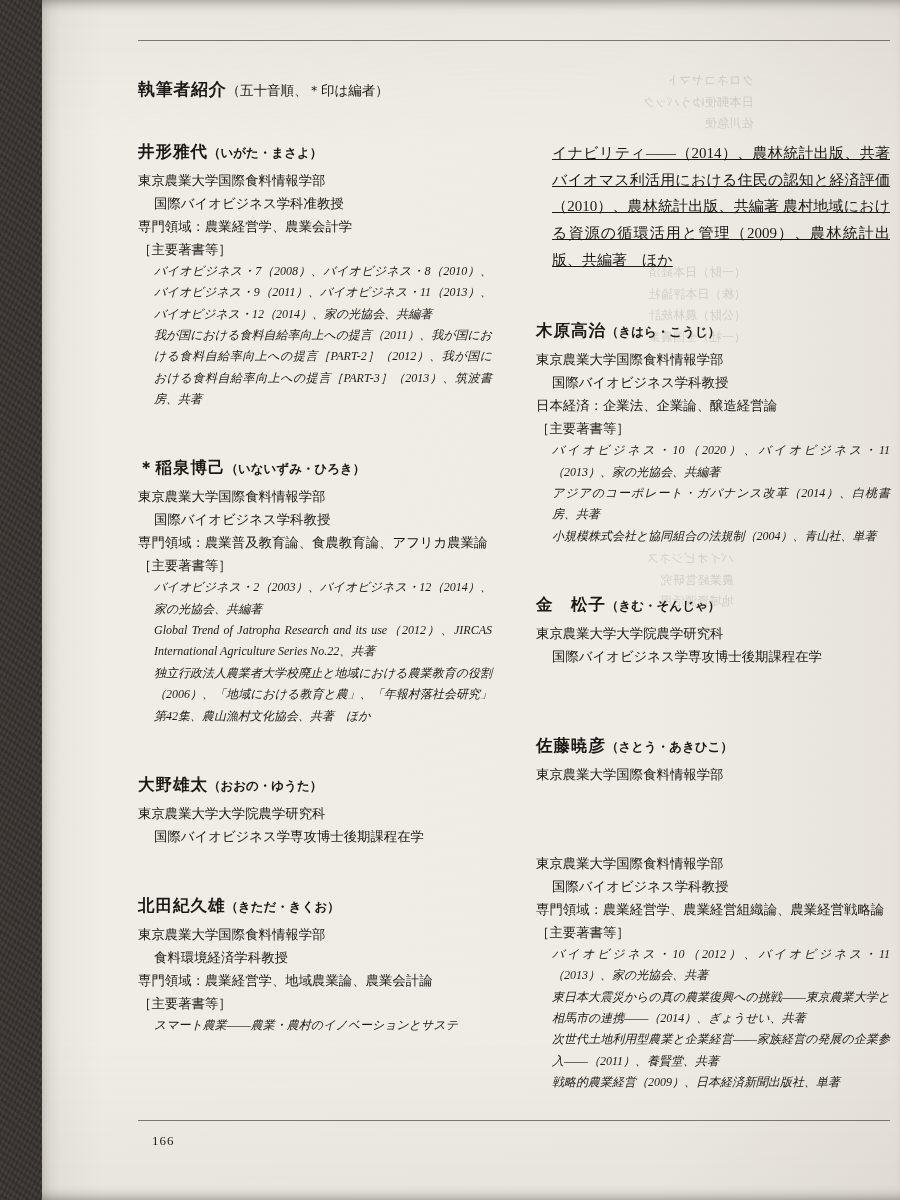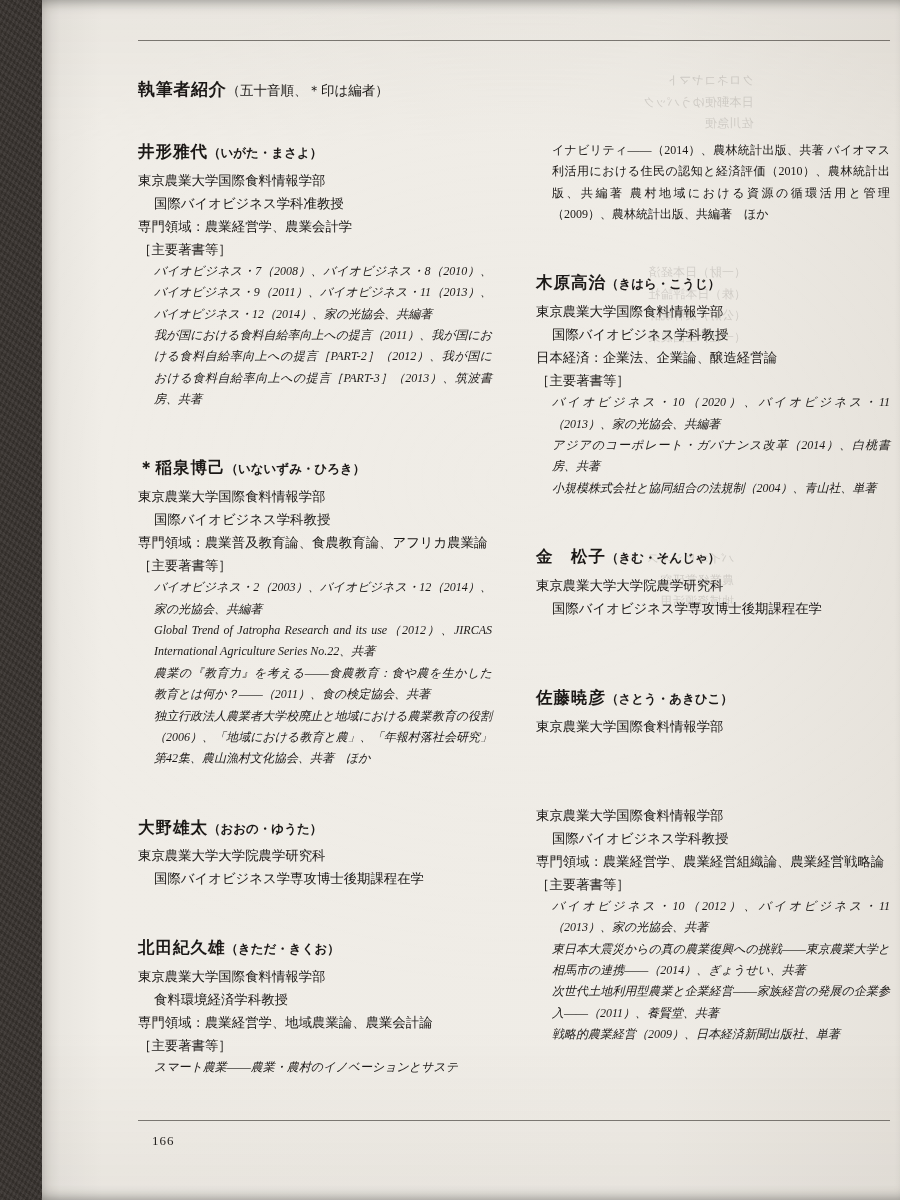--- a/index.html
+++ b/index.html
@@ -124,25 +124,26 @@
   .works {
     font-size: 12px;
     line-height: 1.78;
     padding-left: 16px;
     text-align: justify;
     font-style: italic;
   }
   .work { display: block; margin: 0; }
 
   .top-cont {
-    font-size: 12px;
+    font-size: 15px;
     line-height: 1.78;
     text-align: justify;
     padding-left: 16px;
     margin-bottom: 26px;
+    text-decoration: underline;
   }
 
   .spacer-lg { height: 20px; }
 
   #page-number {
     position: absolute;
     left: 110px;
     top: 1133px;
     font-size: 13px;
     letter-spacing: .08em;
@@ -219,21 +220,20 @@
           </div>
           <div class="aff">
             <span>東京農業大学国際食料情報学部</span>
             <span class="indent">国際バイオビジネス学科教授</span>
           </div>
           <div class="field">専門領域：農業普及教育論、食農教育論、アフリカ農業論</div>
           <div class="works-head">［主要著書等］</div>
           <div class="works">
             <span class="work">バイオビジネス・2（2003）、バイオビジネス・12（2014）、家の光協会、共編著</span>
             <span class="work">Global Trend of Jatropha Research and its use（2012）、JIRCAS International Agriculture Series No.22、共著</span>
-            <span class="work">農業の『教育力』を考える――食農教育：食や農を生かした教育とは何か？――（2011）、食の検定協会、共著</span>
             <span class="work">独立行政法人農業者大学校廃止と地域における農業教育の役割（2006）、「地域における教育と農」、「年報村落社会研究」第42集、農山漁村文化協会、共著　ほか</span>
           </div>
         </div>
 
         <div class="spacer-lg"></div>
 
         <div class="entry">
           <div class="name">
             <span>大野雄太</span><span class="kana">（おおの・ゆうた）</span>
           </div>

